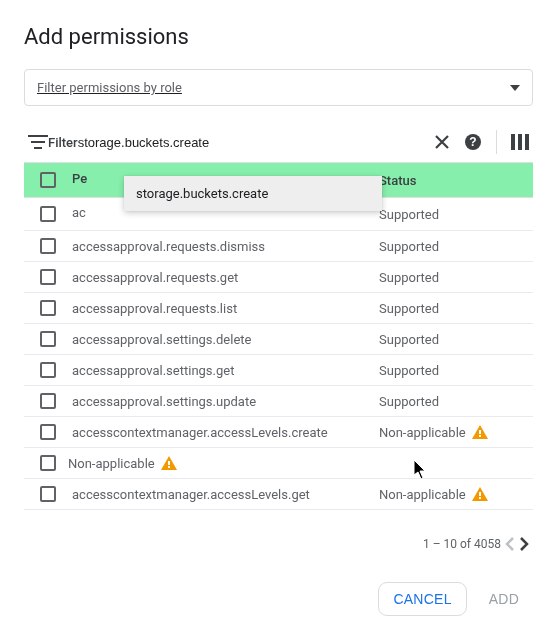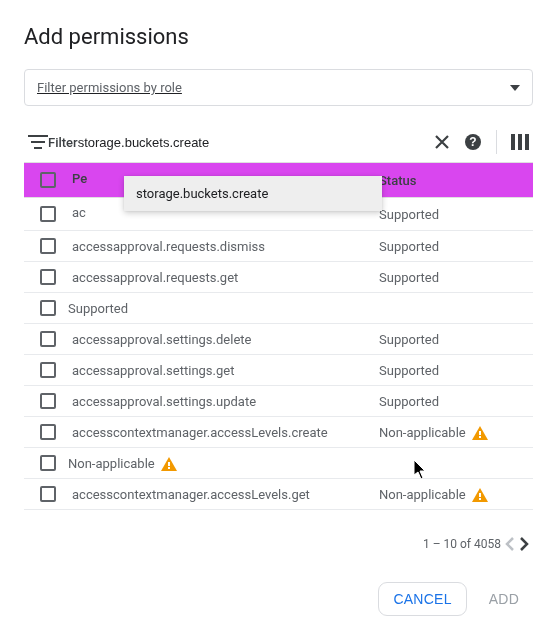--- a/index.html
+++ b/index.html
@@ -77,21 +77,21 @@
       background: #dadce0;
     }
     .icon-btn {
       cursor: pointer;
       display: inline-flex;
       color: #5f6368;
     }
     .table-header {
       display: flex;
       align-items: center;
-      background: #d946ef;
+      background: #86efac;
       border-top: 1px solid #e0e0e0;
       border-bottom: 1px solid #e0e0e0;
       padding: 8px 4px;
       font-weight: 500;
       color: #3c4043;
       font-size: 13px;
     }
     .col-check {
       width: 40px;
       display: flex;
@@ -119,21 +119,21 @@
     }
     .checkbox {
       width: 16px;
       height: 16px;
       border: 2px solid #5f6368;
       border-radius: 2px;
       cursor: pointer;
     }
     .status-cell {
       display: flex;
-      align-items: flex-end;
+      align-items: flex-start;
       gap: 6px;
     }
     .warning-icon {
       color: #f29900;
     }
     .autocomplete {
       position: absolute;
       top: 176px;
       left: 124px;
       width: 258px;
@@ -292,20 +292,21 @@
       <div class="col-perm">accessapproval.requests.get</div>
       <div class="col-status status-cell">
           <span>Supported</span>
         </div>
     </div>
 
     <div class="table-row">
       <div class="col-check">
           <div class="checkbox"></div>
         </div>
+      <div class="col-perm">accessapproval.requests.list</div>
       <div class="col-status status-cell">
           <span>Supported</span>
         </div>
     </div>
 
     <div class="table-row">
       <div class="col-check">
           <div class="checkbox"></div>
         </div>
       <div class="col-perm">accessapproval.settings.delete</div>

